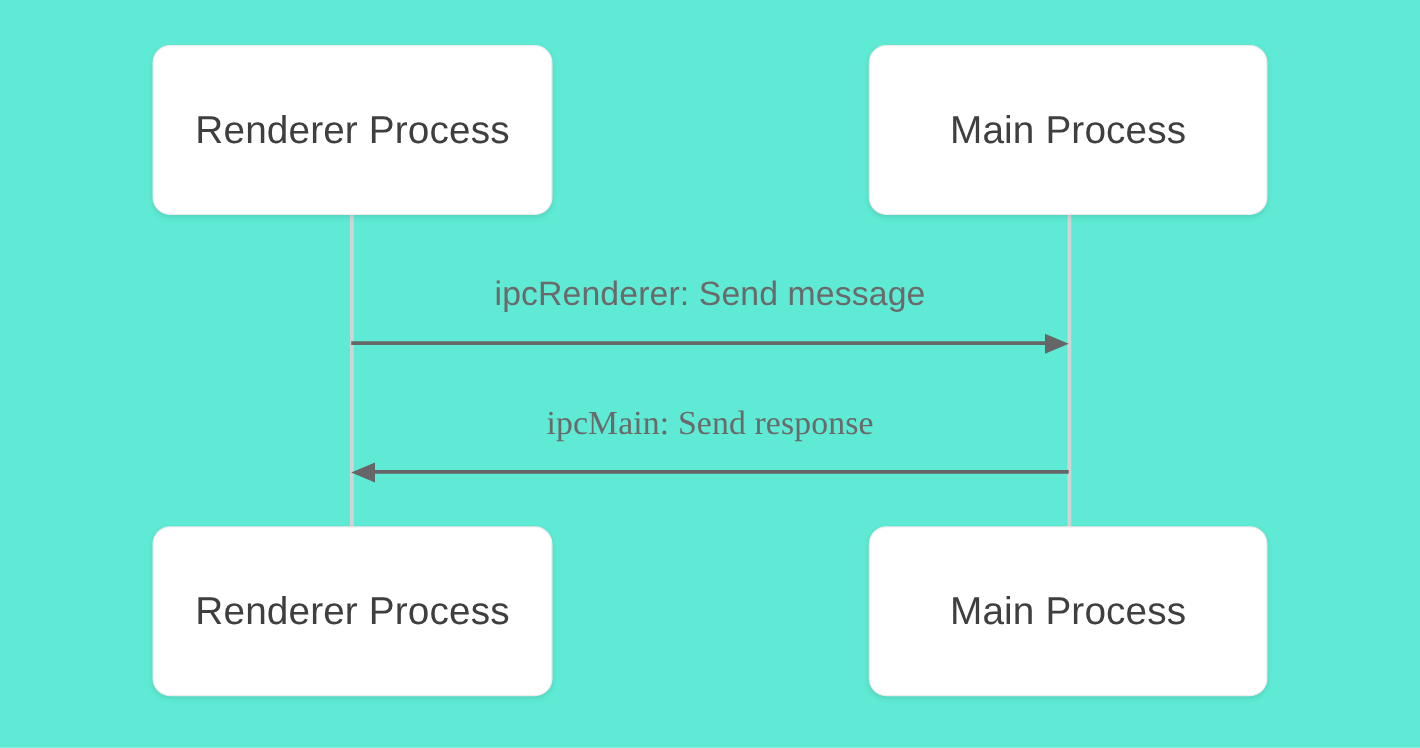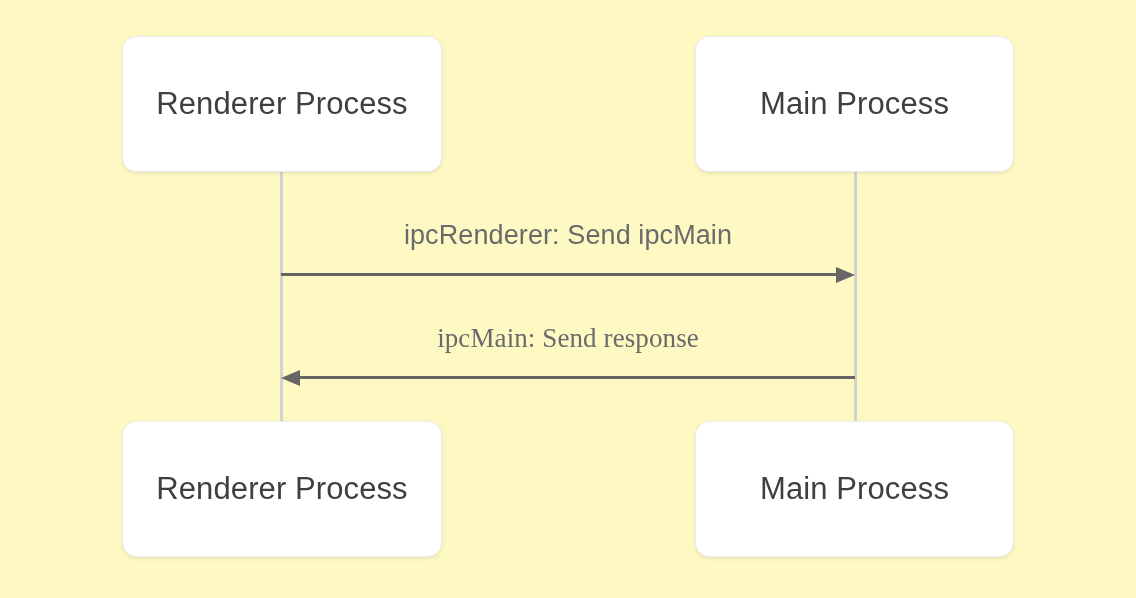--- a/index.html
+++ b/index.html
@@ -10,21 +10,21 @@
     width: 1136px;
     height: 598px;
     background: #ffffff;
     font-family: "Liberation Sans", sans-serif;
     overflow: hidden;
   }
   #diagram {
     position: relative;
     width: 1136px;
     height: 598px;
-    background: #fef9c3;
+    background: #5eead4;
   }
   .lifeline {
     position: absolute;
     width: 3px;
     background: #d3d3d3;
     z-index: 1;
   }
   .actor-box {
     position: absolute;
     box-sizing: border-box;
@@ -91,21 +91,21 @@
     <span class="actor-label">Renderer Process</span>
   </div>
 
   <div class="actor-box" style="left:695px; top:36px; width:319px; height:136px;">
     <span class="actor-label">Main Process</span>
   </div>
 
   <div class="message" style="left:281px; top:273px; width:574px;">
     <div class="msg-line" style="width:556px;"></div>
     <div class="arrowhead right" style="left:555px;"></div>
-    <div class="msg-label" style="left:287px; top:-53px;">ipcRenderer: Send ipcMain</div>
+    <div class="msg-label" style="left:287px; top:-53px;">ipcRenderer: Send message</div>
   </div>
 
   <div class="message" style="left:281px; top:376px; width:574px;">
     <div class="msg-line" style="left:18px; width:556px;"></div>
     <div class="arrowhead left" style="left:0px;"></div>
     <div class="msg-label" style="left:287px; top:-53px;font-family:Liberation Serif, serif;">ipcMain: Send response</div>
   </div>
 
   <div class="actor-box" style="left:122px; top:421px; width:320px; height:136px;">
     <span class="actor-label">Renderer Process</span>

